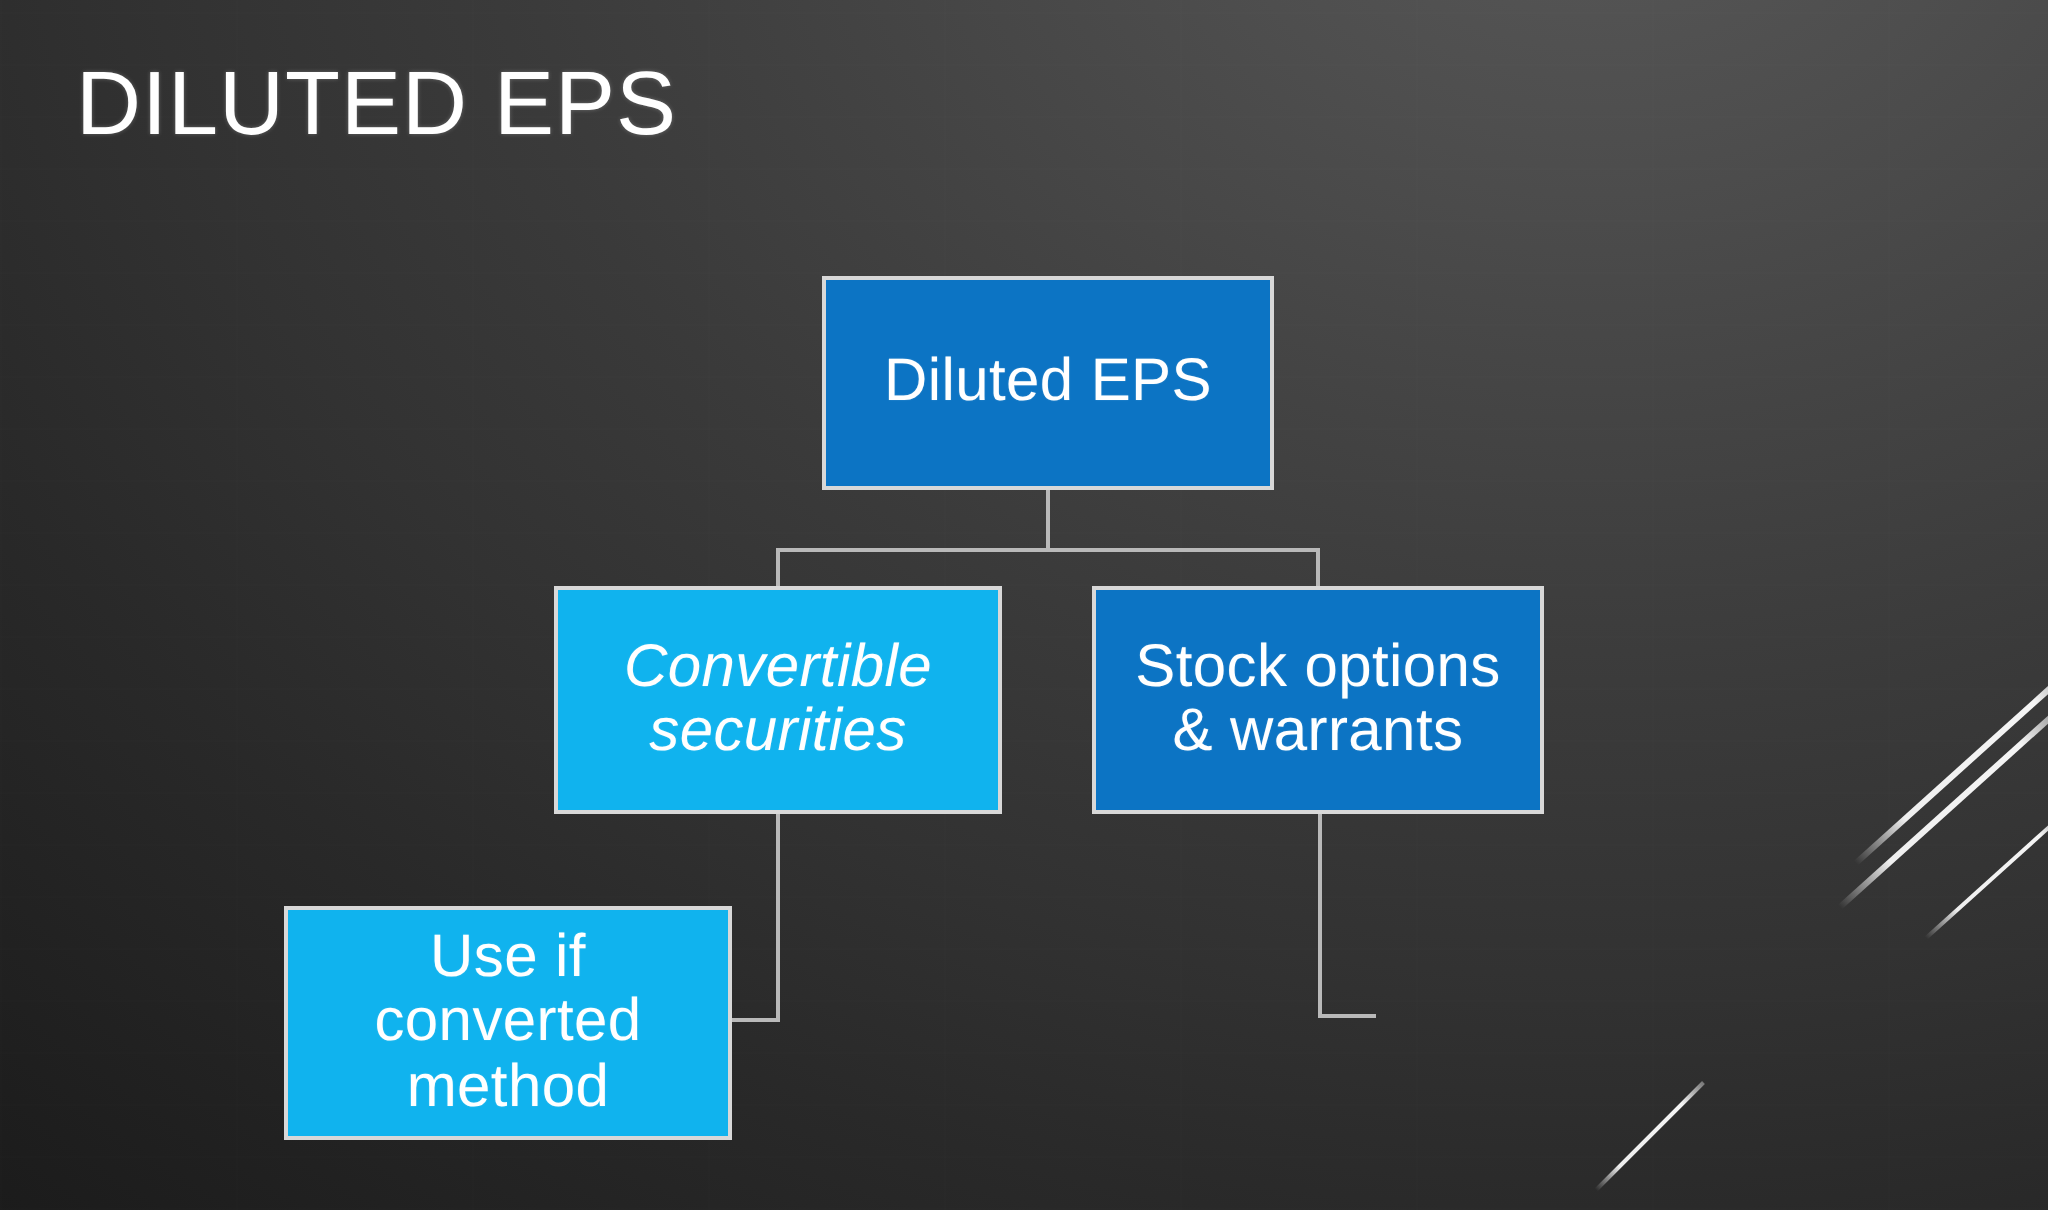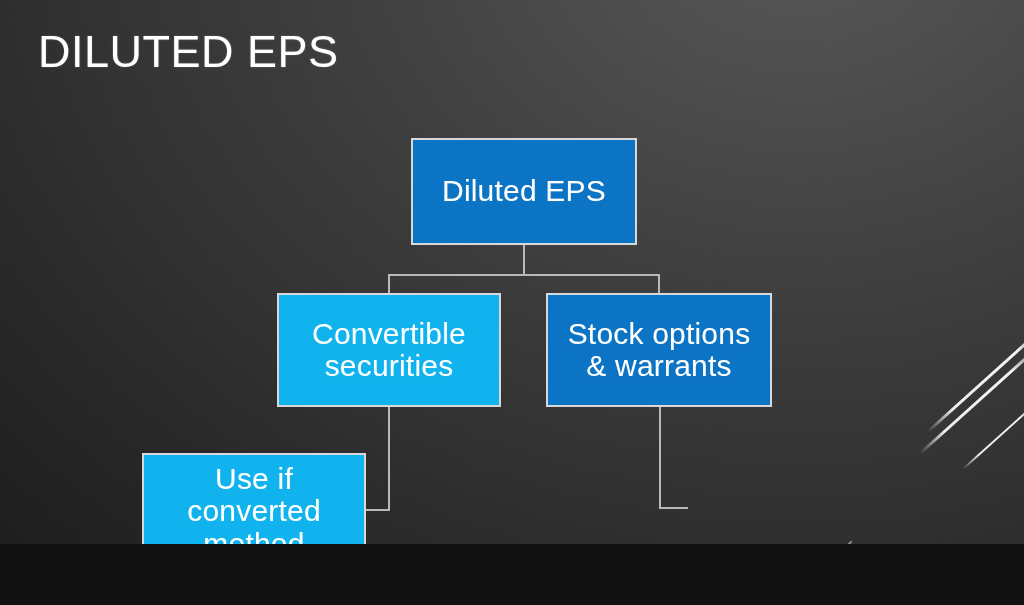--- a/index.html
+++ b/index.html
@@ -3,21 +3,21 @@
 <meta charset="utf-8">
 <style>
   html, body {
     margin: 0;
     padding: 0;
     background: #111;
   }
   #slide {
     position: relative;
     width: 1024px;
-    height: 544px;
+    height: 605px;
     overflow: hidden;
     font-family: "Liberation Sans", sans-serif;
     background:
       radial-gradient(ellipse 1400px 1100px at 78% -14%,
         #585858 0%,
         #4e4e4e 14%,
         #434343 28%,
         #3a3a3a 40%,
         #323232 52%,
         #292929 64%,
@@ -108,21 +108,21 @@
   <div class="conn v" style="left:388px; top:406px; height:105px;"></div>
   <div class="conn h" style="left:365px; top:509px; width:25px;"></div>
 
   <div class="conn v" style="left:659px; top:406px; height:103px;"></div>
   <div class="conn h" style="left:659px; top:507px; width:29px;"></div>
 
   <div class="node" style="left:411px; top:138px; width:226px; height:107px; background:#0c74c4; font-size:30px;">
     <span class="node-text">Diluted EPS</span>
   </div>
 
-  <div class="node" style="left:277px; top:293px; width:224px; height:114px; background:#10b3ee; font-size:30px;">
+  <div class="node" style="left:277px; top:293px; width:224px; height:114px; background:#10b3ee; font-size:30px;font-style:italic;">
     <span class="node-text">Convertible
 securities</span>
   </div>
 
   <div class="node" style="left:546px; top:293px; width:226px; height:114px; background:#0c74c4; font-size:30px;align-items:center;">
     <span class="node-text">Stock options
 &amp; warrants</span>
   </div>
 
   <div class="node" style="left:142px; top:453px; width:224px; height:117px; background:#10b3ee; font-size:30px;">

